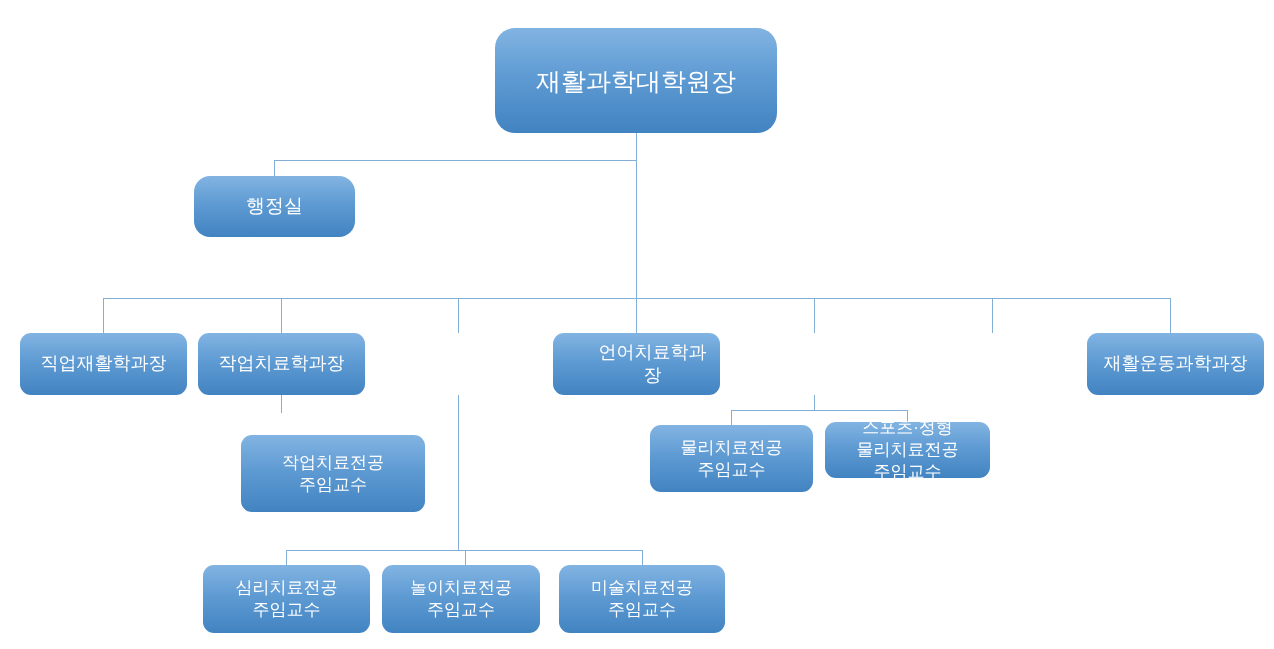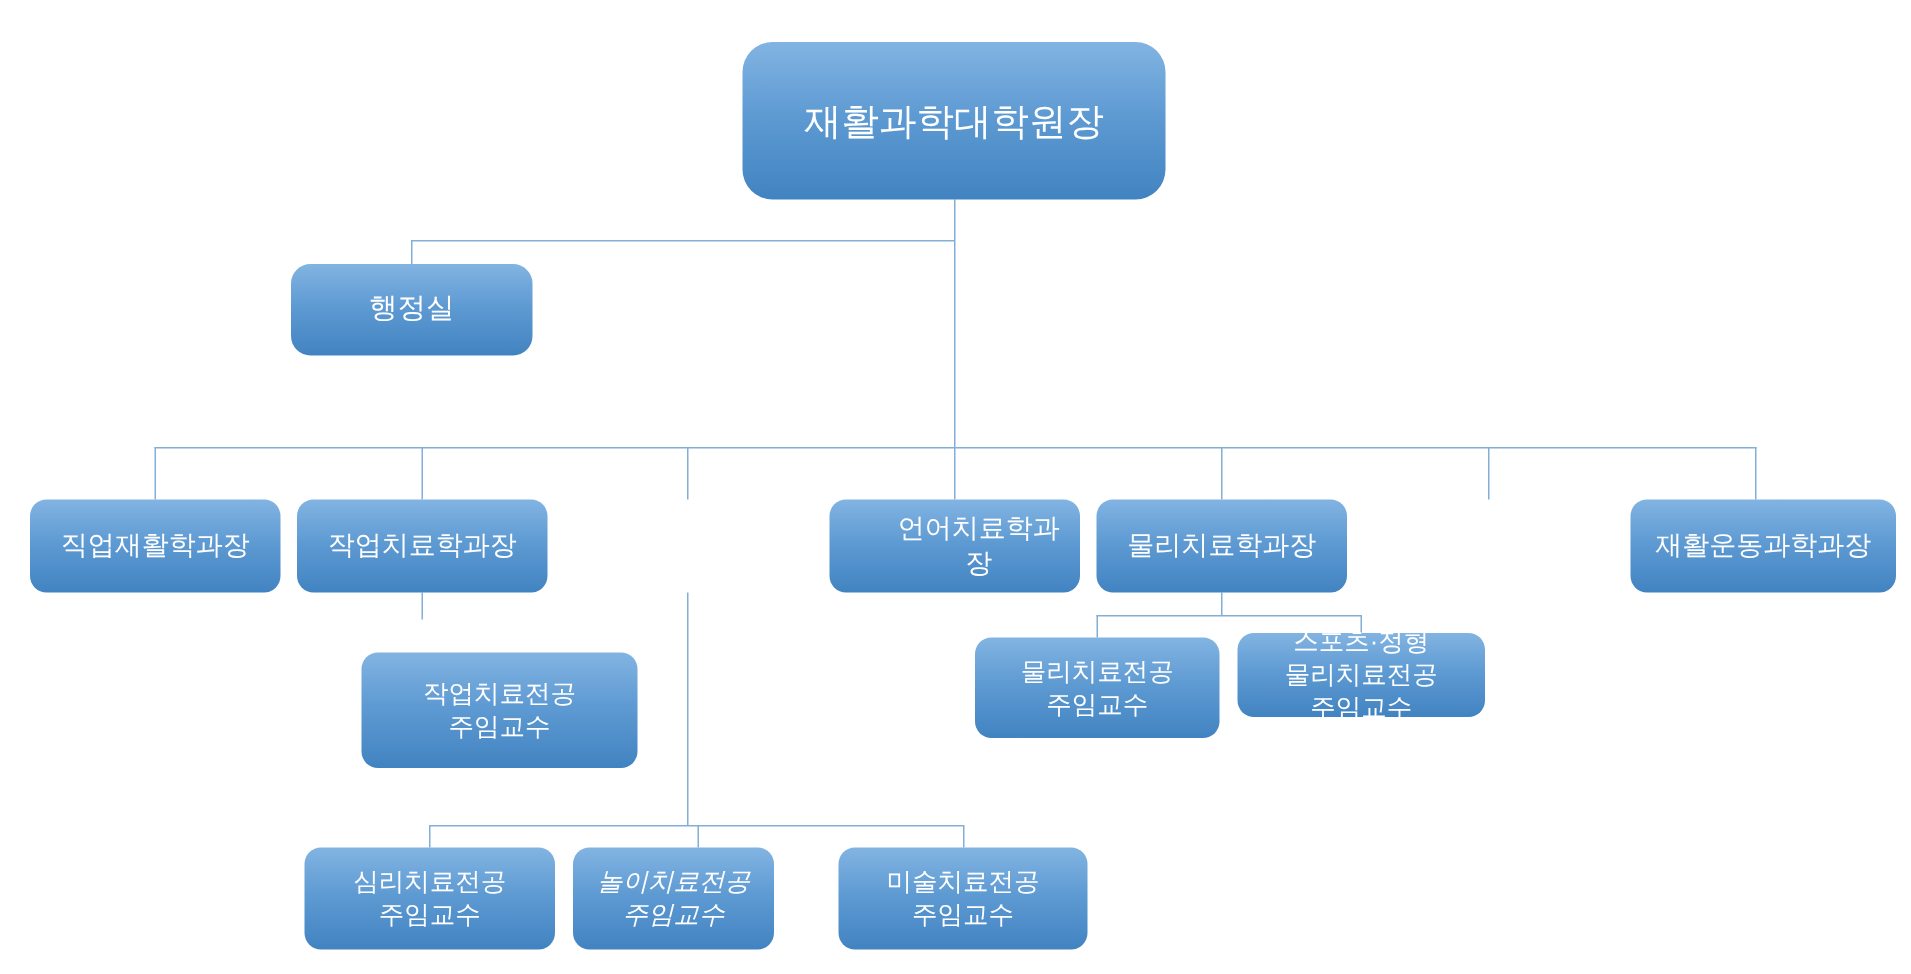--- a/index.html
+++ b/index.html
@@ -82,35 +82,32 @@
   <div class="line v" style="left:458px; top:395px; height:155px;"></div>
   <div class="line h" style="left:286px; top:550px; width:356px;"></div>
   <div class="line v" style="left:286px; top:550px; height:15px;"></div>
   <div class="line v" style="left:465px; top:550px; height:15px;"></div>
   <div class="line v" style="left:642px; top:550px; height:15px;"></div>
 
   <div class="node root" style="left:495px; top:28px; width:282px; height:105px;">
     <span class="label">재활과학대학원장</span>
   </div>
 
-  <div class="node admin" style="left:194px; top:176px; width:161px; height:61px;">
+  <div class="node admin" style="left:194px; top:176px; width:161px; height:61px;border-radius:16px;">
     <span class="label">행정실</span>
   </div>
 
   <div class="node dept" style="left:20px; top:333px; width:167px; height:62px;">
     <span class="label">직업재활학과장</span>
   </div>
   <div class="node dept" style="left:198px; top:333px; width:167px; height:62px;">
     <span class="label">작업치료학과장</span>
   </div>
   <div class="node dept" style="left:553px; top:333px; width:167px; height:62px;padding-left:32px;">
     <span class="label">언어치료학과장</span>
-  </div>
-  <div class="node dept" style="left:731px; top:333px; width:167px; height:62px;">
-    <span class="label">물리치료학과장</span>
   </div>
   <div class="node dept" style="left:1087px; top:333px; width:177px; height:62px;">
     <span class="label">재활운동과학과장</span>
   </div>
 
   <div class="node chief" style="left:197px; top:435px; width:184px; height:77px;margin-left:44px;">
     <span class="label">작업치료전공
 주임교수</span>
   </div>
 
@@ -121,21 +118,21 @@
   <div class="node chief" style="left:825px; top:422px; width:165px; height:56px;">
     <span class="label">스포츠·정형
 물리치료전공
 주임교수</span>
   </div>
 
   <div class="node chief" style="left:203px; top:565px; width:167px; height:68px;">
     <span class="label">심리치료전공
 주임교수</span>
   </div>
-  <div class="node chief" style="left:382px; top:565px; width:134px; height:68px;font-style:italic;">
+  <div class="node chief" style="left:382px; top:565px; width:158px; height:68px;">
     <span class="label">놀이치료전공
 주임교수</span>
   </div>
   <div class="node chief" style="left:559px; top:565px; width:166px; height:68px;">
     <span class="label">미술치료전공
 주임교수</span>
   </div>
 
 </div>
 

